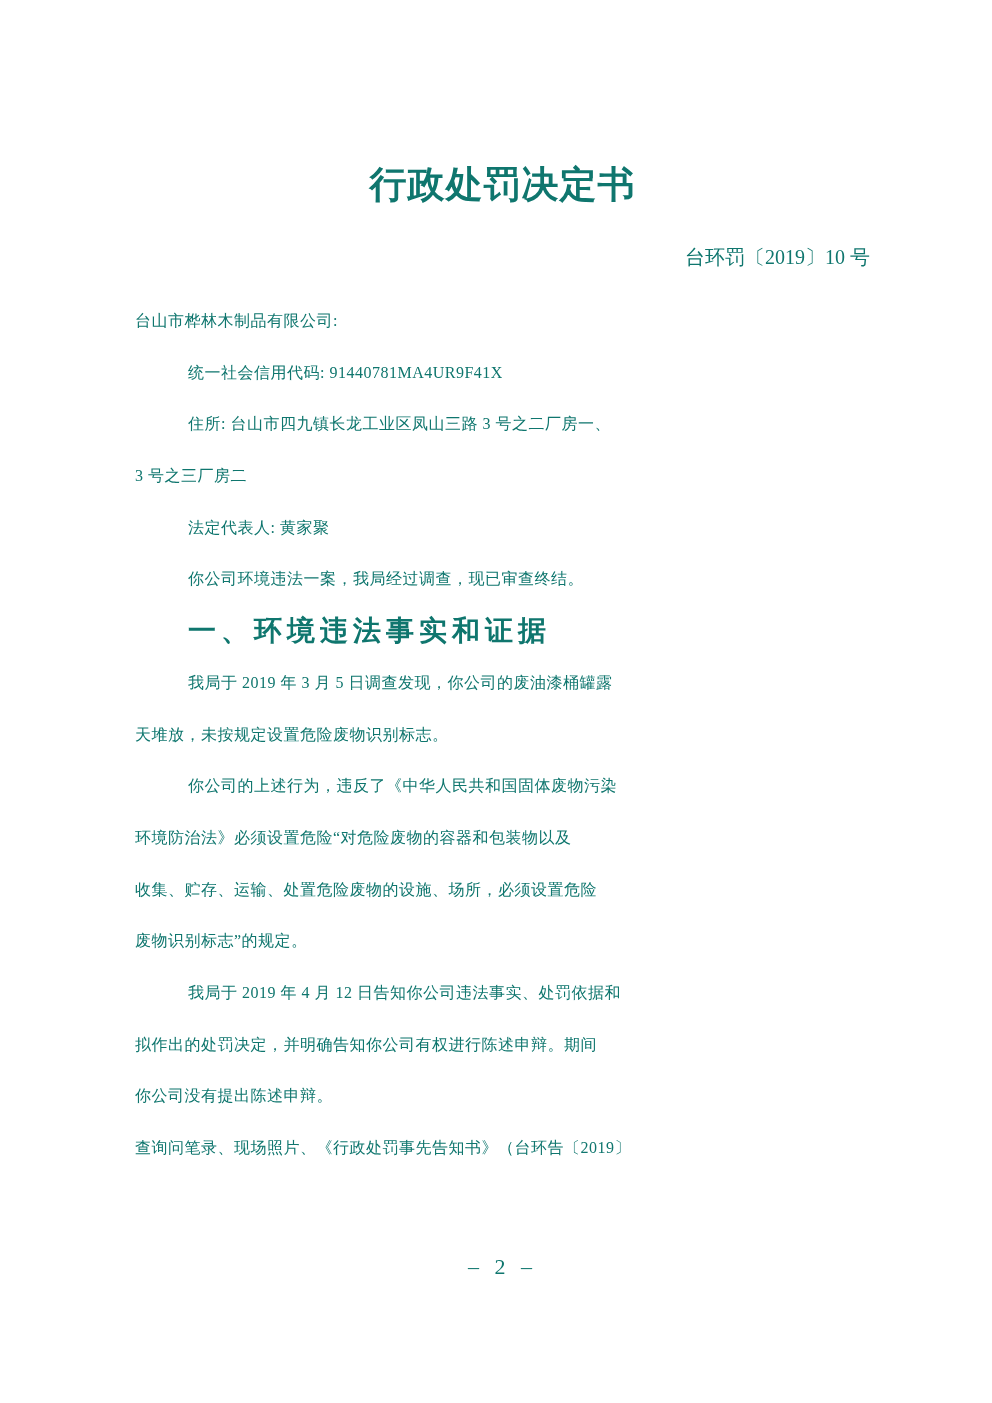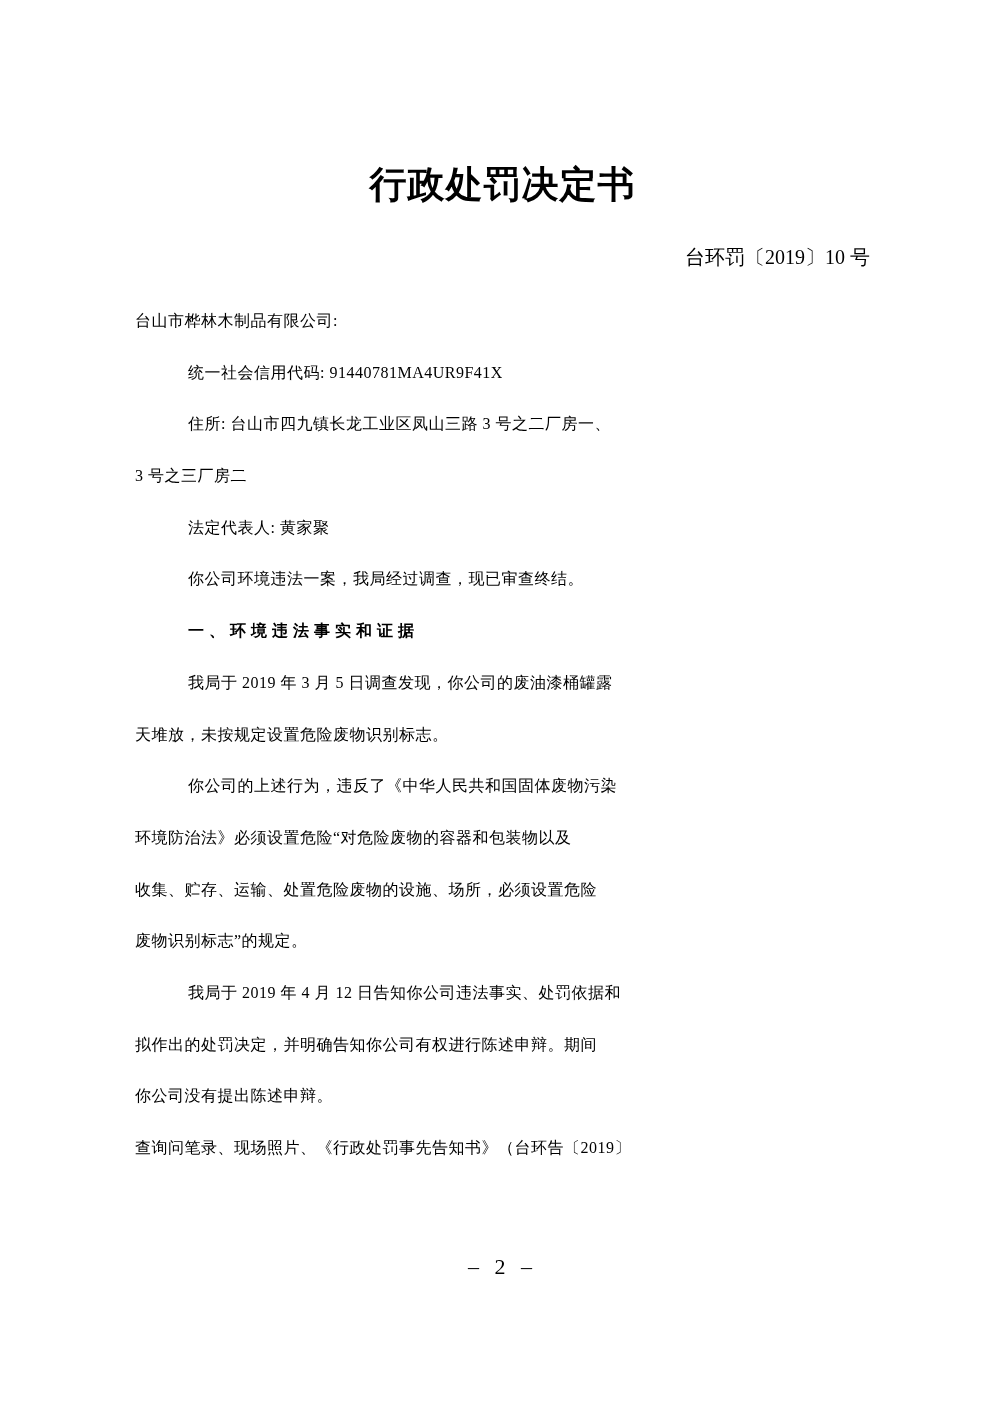--- a/index.html
+++ b/index.html
@@ -2,21 +2,21 @@
 <html><head>
 <meta charset="utf-8">
 <style>
   html, body { margin: 0; padding: 0; background: #ffffff; }
   .page {
     position: relative;
     width: 992px;
     height: 1403px;
     background: #ffffff;
     font-family: "Liberation Serif", "DejaVu Serif", serif;
-    color: #000000;
+    color: #0f766e;
     overflow: hidden;
   }
   .doc-title {
     position: absolute;
     top: 163px;
     left: 135px;
     width: 735px;
     text-align: center;
     font-size: 37px;
     font-weight: 700;
@@ -44,21 +44,21 @@
     height: 51.7px;
     line-height: 51.7px;
     font-size: 16px;
     letter-spacing: 0.5px;
     white-space: nowrap;
   }
   .indent { padding-left: 53px; }
   .heading {
     font-family: "DejaVu Sans", "Liberation Sans", sans-serif;
     font-weight: 700;
-    font-size: 16px;
+    font-size: 28px;
     letter-spacing: 5px;
   }
   .page-footer {
     position: absolute;
     top: 1254px;
     left: 135px;
     width: 735px;
     text-align: center;
     font-size: 22px;
     letter-spacing: 5px;

